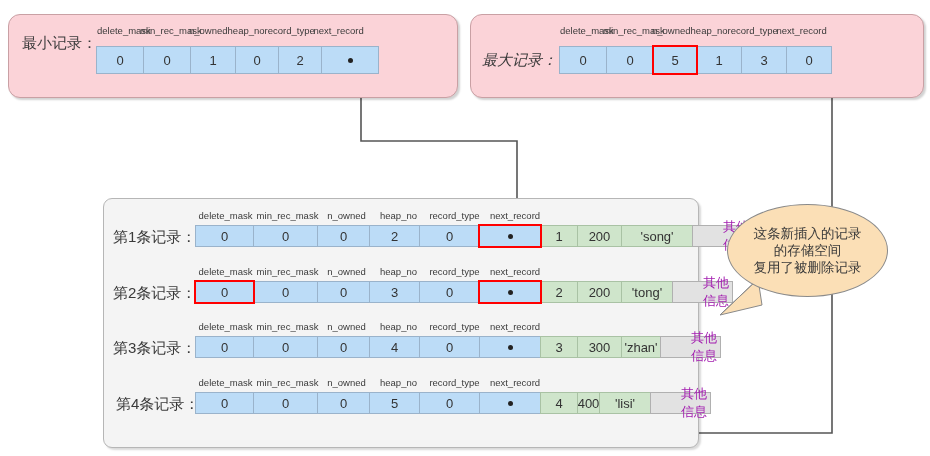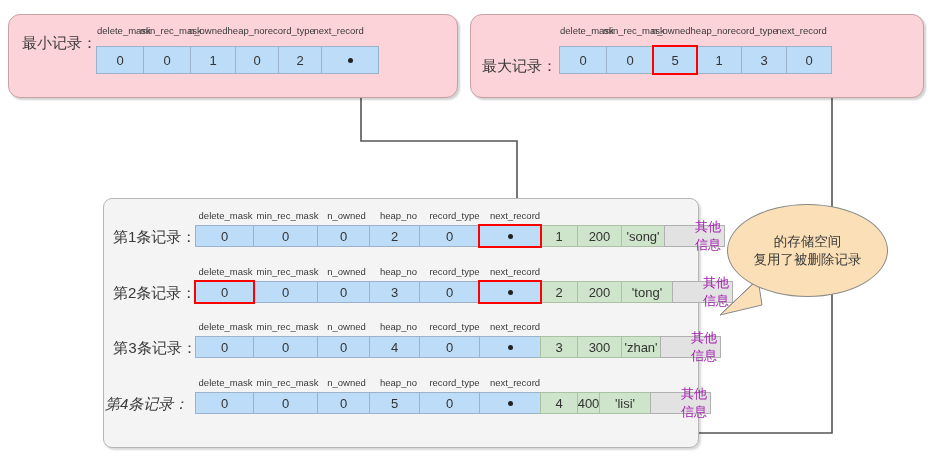--- a/index.html
+++ b/index.html
@@ -89,21 +89,21 @@
   <div class="cell blue" style="width:46px">1</div>
   <div class="cell blue" style="width:44px">0</div>
   <div class="cell blue" style="width:44px">2</div>
   <div class="cell blue" style="width:58px">
       <span class="dot"></span>
     </div>
 </div>
 
 <div class="abs pink-panel" style="left:470px;top:14px;width:452px;height:82px;"></div>
 
-<div class="abs row-label" style="left:482px;top:57px;">最大记录：</div>
+<div class="abs row-label" style="left:482px;top:51px;font-style:italic;">最大记录：</div>
 
 <div class="abs" style="left:560px;top:25px;width:258px;display:flex;">
   <div class="hdr" style="width:43px">delete_mask</div>
   <div class="hdr" style="width:49px">min_rec_mask</div>
   <div class="hdr" style="width:39px">n_owned</div>
   <div class="hdr" style="width:39px">heap_no</div>
   <div class="hdr" style="width:49px">record_type</div>
   <div class="hdr" style="width:50px">next_record</div>
 </div>
 
@@ -131,21 +131,21 @@
   <div class="cell blue" style="width:59px">0</div>
   <div class="cell blue" style="width:65px">0</div>
   <div class="cell blue" style="width:53px">0</div>
   <div class="cell blue" style="width:51px">2</div>
   <div class="cell blue" style="width:61px">0</div>
   <div class="cell blue hl" style="width:62px">
       <span class="dot"></span>
     </div>
   <div class="cell green" style="width:38px">1</div>
   <div class="cell green" style="width:45px">200</div>
-  <div class="cell green" style="width:44px">'song'</div>
+  <div class="cell green" style="width:72px">'song'</div>
   <div class="cell grey cjk" style="width:61px">其他信息</div>
 </div>
 
 <div class="abs row-label" style="left:113px;top:284px;">第2条记录：</div>
 <div class="abs" style="left:196px;top:266px;display:flex;">
   <div class="hdr" style="width:59px">delete_mask</div>
   <div class="hdr" style="width:65px">min_rec_mask</div>
   <div class="hdr" style="width:53px">n_owned</div>
   <div class="hdr" style="width:51px">heap_no</div>
   <div class="hdr" style="width:61px">record_type</div>
@@ -159,21 +159,21 @@
   <div class="cell blue" style="width:61px">0</div>
   <div class="cell blue hl" style="width:62px">
       <span class="dot"></span>
     </div>
   <div class="cell green" style="width:38px">2</div>
   <div class="cell green" style="width:45px">200</div>
   <div class="cell green" style="width:52px">'tong'</div>
   <div class="cell grey cjk" style="width:61px">其他信息</div>
 </div>
 
-<div class="abs row-label" style="left:113px;top:339px;font-family:Liberation Mono, monospace;">第3条记录：</div>
+<div class="abs row-label" style="left:113px;top:339px;">第3条记录：</div>
 <div class="abs" style="left:196px;top:321px;display:flex;">
   <div class="hdr" style="width:59px">delete_mask</div>
   <div class="hdr" style="width:65px">min_rec_mask</div>
   <div class="hdr" style="width:53px">n_owned</div>
   <div class="hdr" style="width:51px">heap_no</div>
   <div class="hdr" style="width:61px">record_type</div>
   <div class="hdr" style="width:60px">next_record</div>
 </div>
 <div class="abs cells" style="left:196px;top:336px;height:22px;">
   <div class="cell blue" style="width:59px">0</div>
@@ -183,21 +183,21 @@
   <div class="cell blue" style="width:61px">0</div>
   <div class="cell blue" style="width:62px">
       <span class="dot"></span>
     </div>
   <div class="cell green" style="width:38px">3</div>
   <div class="cell green" style="width:45px">300</div>
   <div class="cell green" style="width:40px">'zhan'</div>
   <div class="cell grey cjk" style="width:61px">其他信息</div>
 </div>
 
-<div class="abs row-label" style="left:105px;top:395px;font-style:italic;">第4条记录：</div>
+<div class="abs row-label" style="left:116px;top:395px;">第4条记录：</div>
 <div class="abs" style="left:196px;top:377px;display:flex;">
   <div class="hdr" style="width:59px">delete_mask</div>
   <div class="hdr" style="width:65px">min_rec_mask</div>
   <div class="hdr" style="width:53px">n_owned</div>
   <div class="hdr" style="width:51px">heap_no</div>
   <div class="hdr" style="width:61px">record_type</div>
   <div class="hdr" style="width:60px">next_record</div>
 </div>
 <div class="abs cells" style="left:196px;top:392px;height:22px;">
   <div class="cell blue" style="width:59px">0</div>
@@ -213,16 +213,17 @@
   <div class="cell green" style="width:52px">'lisi'</div>
   <div class="cell grey cjk" style="width:61px">其他信息</div>
 </div>
 
 <svg class="abs" style="left:718px;top:275px;width:60px;height:50px;" viewBox="0 0 60 50">
   <path d="M 40 4 L 2 40 L 44 30 Z" fill="#fbdfb6" stroke="#8a8a8a" stroke-width="1"></path>
   <path d="M 40 4 L 2 40" fill="none" stroke="#8a8a8a" stroke-width="1"></path>
 </svg>
 <div class="callout" style="left:727px;top:204px;width:161px;height:93px;">
   <div class="ctext">
+    <div>这条新插入的记录</div>
     <div>的存储空间</div>
     <div>复用了被删除记录</div>
   </div>
 </div>
 
 </body></html>

